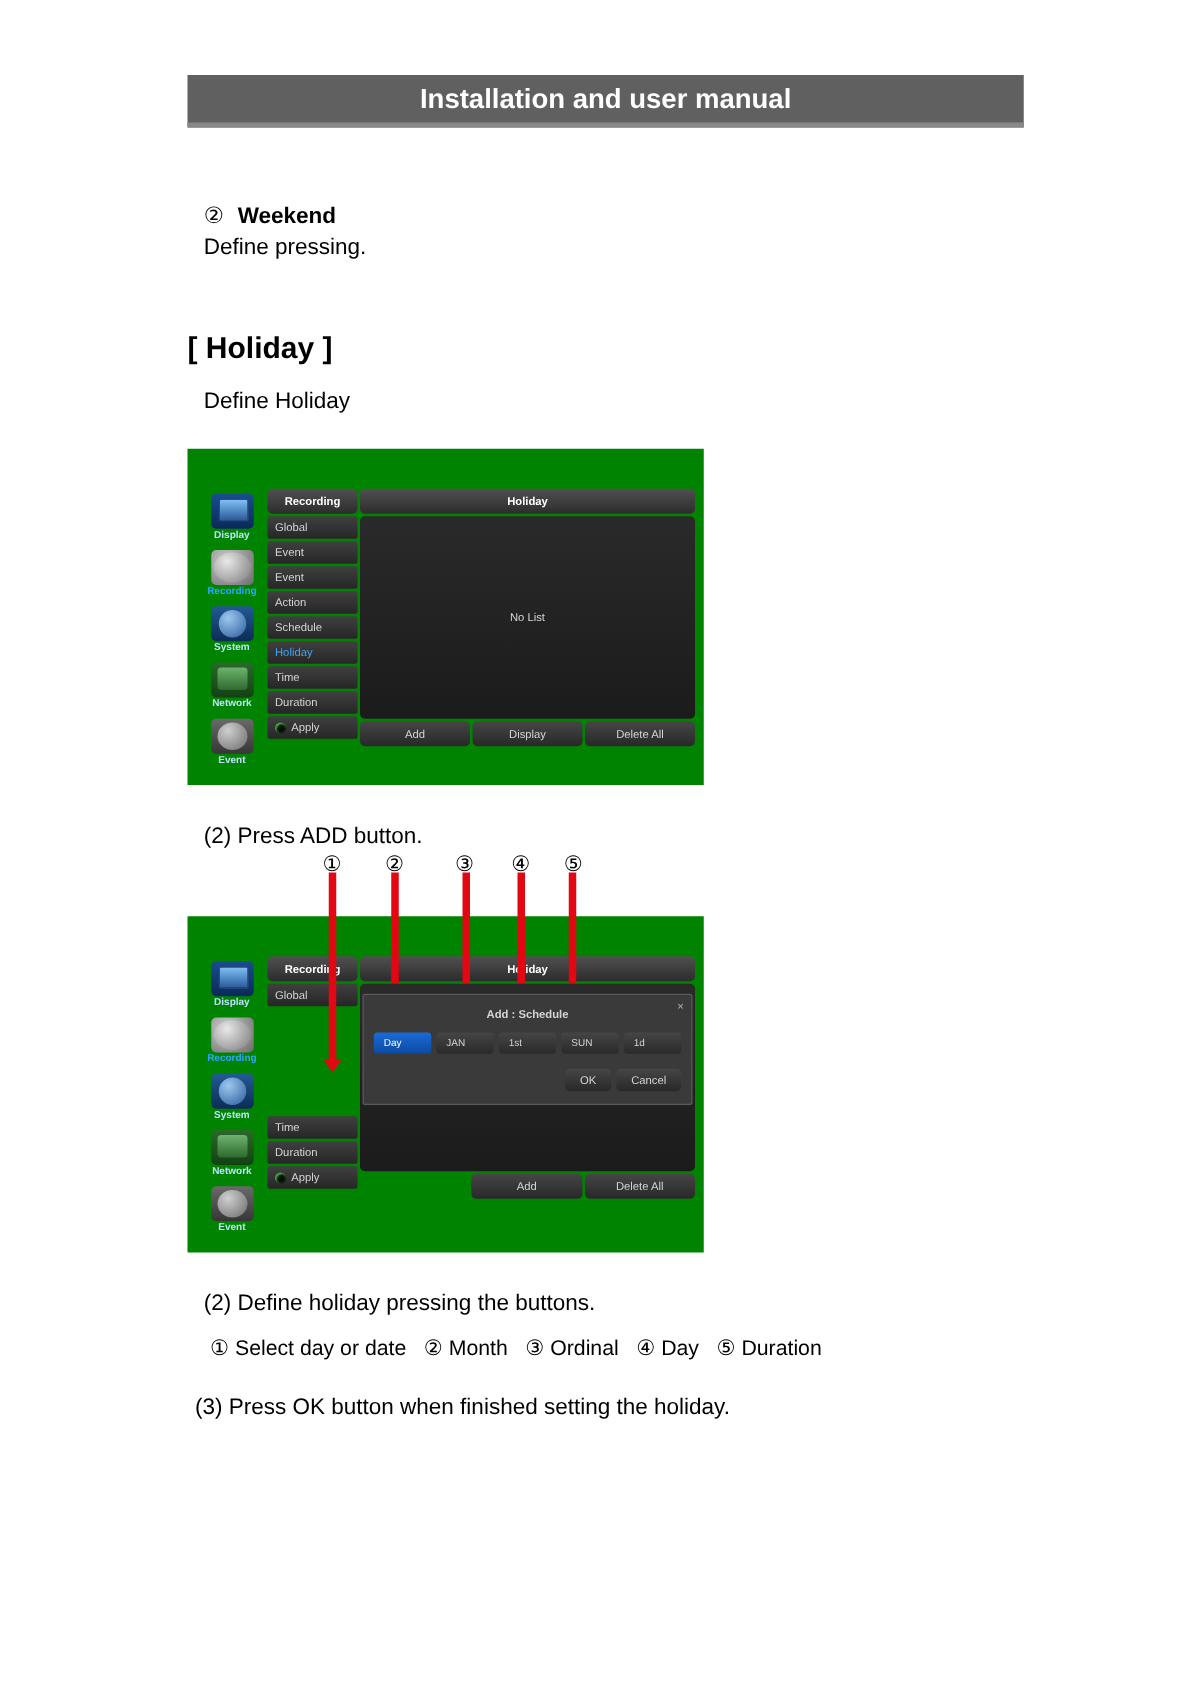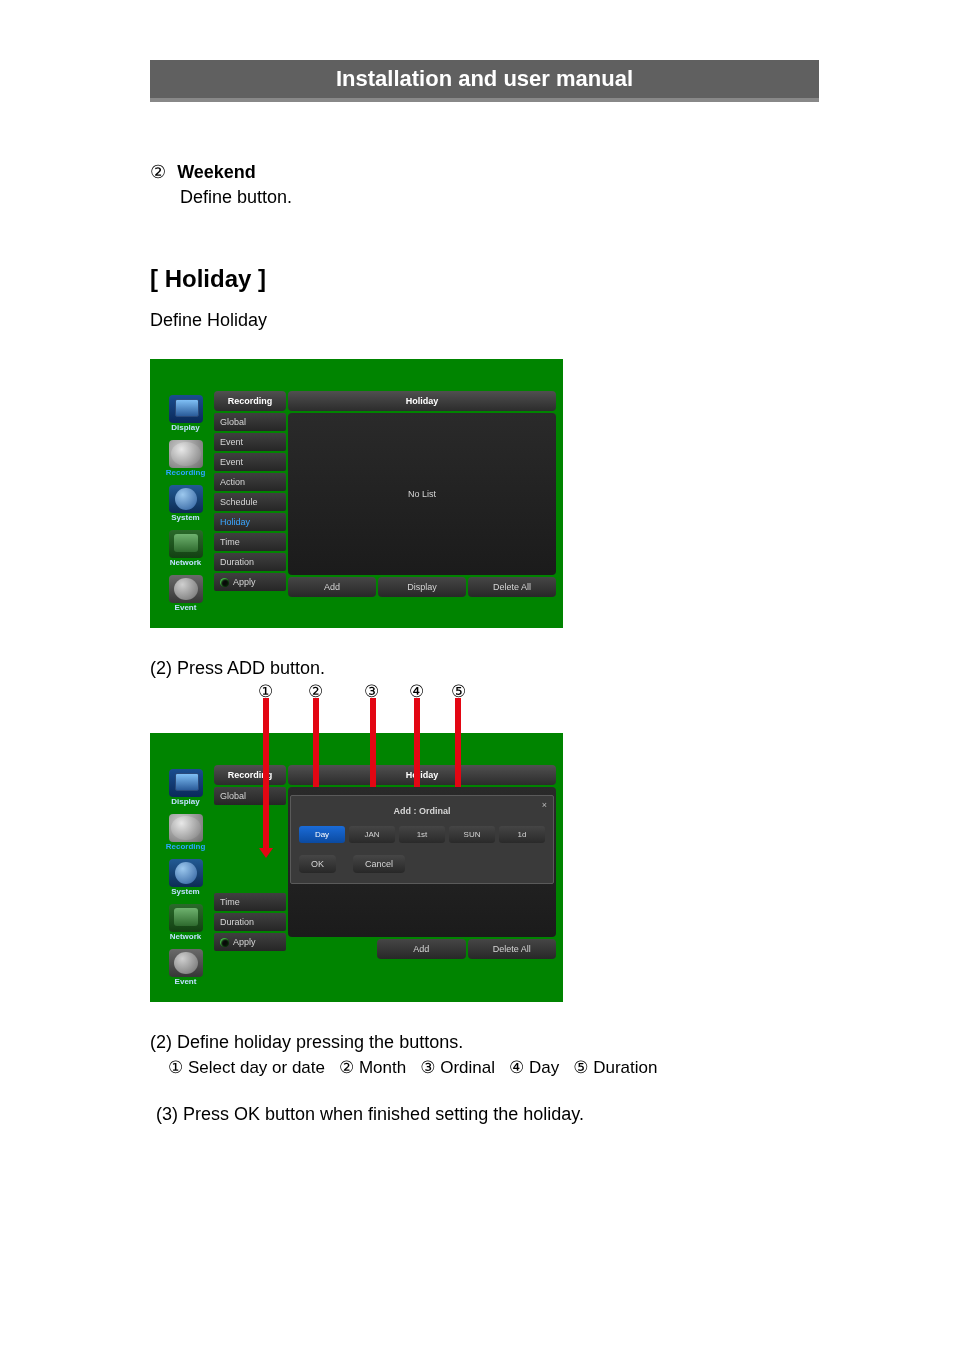--- a/index.html
+++ b/index.html
@@ -5,21 +5,21 @@
 body { margin:0; padding:0; background:#fff; font-family:Arial,Helvetica,sans-serif; color:#000; }
 .page { width:884px; margin:0 auto; padding:60px 0 40px 0; box-sizing:border-box; }
 .content { margin:0 100px 0 115px; }
 
 .title-bar { background:#606060; color:#fff; font-size:22px; font-weight:bold; text-align:center; padding:6px 0; border-bottom:4px solid #888; }
 
 .sec1 { margin-top:58px; }
 .circ { font-size:18px; margin-right:6px; }
 .bold { font-weight:bold; }
 .indent { margin-left:30px; }
-.txt { font-size:18px; line-height:1.4; }
+.txt { font-size:18px; line-height:1.4;margin-left:13px; }
 
 .sec-head { font-size:24px; font-weight:bold; margin-top:55px; }
 .sub { margin-top:15px; }
 
 .img-frame { background:#008400; width:413px; margin-top:25px; position:relative; }
 .pad-top { height:32px; }
 .pad-bot { height:12px; }
 .gui-row { display:flex; align-items:flex-start; }
 
 .sidebar { width:57px; background:#008400; }
@@ -50,23 +50,23 @@
 .main-tab { background:linear-gradient(#505050,#2c2c2c); color:#fff; font-size:9px; font-weight:bold; text-align:center; padding:5px 0; border-radius:4px; margin:0 0 2px 0; }
 .main-body { background:linear-gradient(#2a2a2a,#1b1b1b); border-radius:4px; position:relative; }
 .no-list { color:#d5d5d5; font-size:9px; text-align:center; padding:76px 0; }
 .btn-row { display:flex; gap:2px; margin-top:2px; }
 .btn { flex:1; background:linear-gradient(#464646,#282828); color:#d5d5d5; font-size:9px; text-align:center; padding:5px 0; border-radius:4px; }
 
 .modal-area { position:relative; background:linear-gradient(#2a2a2a,#1b1b1b); border-radius:4px; height:150px; }
 .modal { position:absolute; left:2px; right:2px; top:8px; background:#3a3a3a; border:1px solid #5a5a5a; border-radius:2px; padding:10px 8px 10px 8px; }
 .modal-title { text-align:center; color:#d5d5d5; font-size:9px; font-weight:bold; margin-bottom:8px; }
 .chip-row { display:flex; gap:4px; justify-content:center; margin:10px 0 12px 0; position:relative; }
-.chip { background:linear-gradient(#454545,#2a2a2a); color:#d5d5d5; font-size:8px; padding:4px 8px; border-radius:3px; min-width:30px; text-align:center; }
+.chip { background:linear-gradient(#454545,#2a2a2a); color:#d5d5d5; font-size:8px; padding:4px 8px; border-radius:3px; min-width:30px; }
 .chip.sel { background:linear-gradient(#1a6bd8,#0b4aa0); color:#fff; }
-.mod-bot { display:flex; gap:17px; justify-content:flex-start; }
+.mod-bot { display:flex; gap:4px; justify-content:flex-end; }
 .mod-bot .btn { padding:4px 12px; flex:0 0 auto; }
 .x-close { position:absolute; top:4px; right:6px; color:#bbb; font-size:9px; }
 
 .callouts { position:relative; height:52px; width:413px; }
 .co { position:absolute; top:0; font-size:17px; }
 .arr-stem { position:absolute; background:#e30613; width:6px; }
 .arr-head { position:absolute; width:0; height:0; border-left:7px solid transparent; border-right:7px solid transparent; border-top:10px solid #e30613; }
 
 .step { margin-top:28px; }
 .legend-row { margin-left:18px; }
@@ -77,21 +77,21 @@
 
 <div class="page">
   <div class="content">
     <div class="title-bar">Installation and user manual</div>
 
     <div class="sec1">
       <div class="txt">
         <span class="circ">②</span>
         <span class="bold">Weekend</span>
       </div>
-      <div class="txt indent">Define button.</div>
+      <div class="txt indent">Define pressing.</div>
     </div>
 
     <div class="sec-head">[ Holiday ]</div>
     <div class="txt sub">Define Holiday</div>
 
     <div class="img-frame">
       <div class="pad-top"></div>
       <div class="gui-row" style="padding:0 7px;">
         <div class="sidebar" id="sb1">
             <div class="s-item">
@@ -203,21 +203,21 @@
           <div class="mn-item">Duration</div>
           <div class="mn-apply"><span>Apply</span></div>
         </div>
         <div class="main-col">
           <div class="main-tab" style="display:flex;">
             <span style="flex:1;text-align:center">Holiday</span>
           </div>
           <div class="modal-area">
             <div class="modal">
               <span class="x-close">×</span>
-              <div class="modal-title">Add : Ordinal</div>
+              <div class="modal-title">Add : Schedule</div>
               <div class="chip-row" id="chips">
                   <div class="chip sel">Day</div>
                   <div class="chip">JAN</div>
                   <div class="chip">1st</div>
                   <div class="chip">SUN</div>
                   <div class="chip">1d</div>
                 </div>
               <div class="mod-bot">
                 <div class="btn">OK</div>
                 <div class="btn">Cancel</div>
@@ -227,17 +227,17 @@
           <div class="btn-row" style="justify-content:flex-end;">
             <div style="flex:0 0 33%" class="btn">Add</div>
             <div style="flex:0 0 33%" class="btn">Delete All</div>
           </div>
         </div>
       </div>
       <div class="pad-bot"></div>
     </div>
 
     <div class="txt step">(2) Define holiday pressing the buttons.</div>
-    <div class="txt legend-row" style="margin-top:0" id="legend"><span class="legend-item">① Select day or date</span><span class="legend-item">② Month</span><span class="legend-item">③ Ordinal</span><span class="legend-item">④ Day</span><span class="legend-item">⑤ Duration</span></div>
+    <div class="txt legend-row" style="margin-top:11px" id="legend"><span class="legend-item">① Select day or date</span><span class="legend-item">② Month</span><span class="legend-item">③ Ordinal</span><span class="legend-item">④ Day</span><span class="legend-item">⑤ Duration</span></div>
 
     <div class="txt" style="margin-top:22px; margin-left:6px;">(3) Press OK button when finished setting the holiday.</div>
   </div>
 </div>
 
 </body></html>

